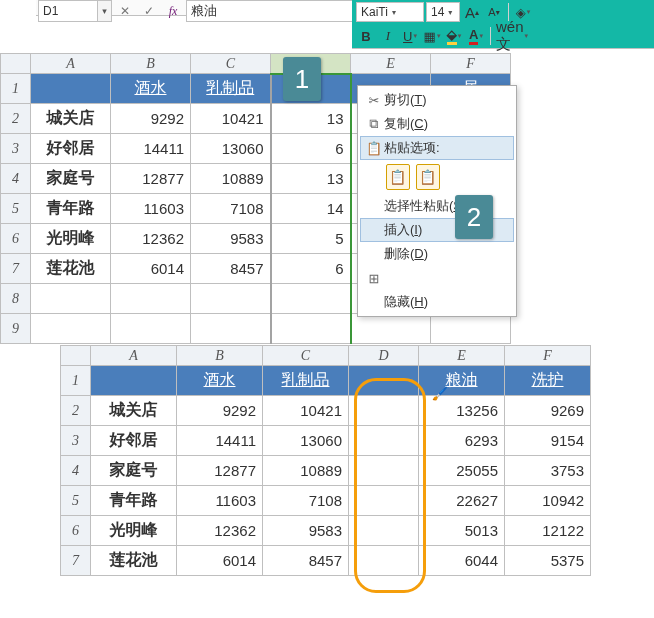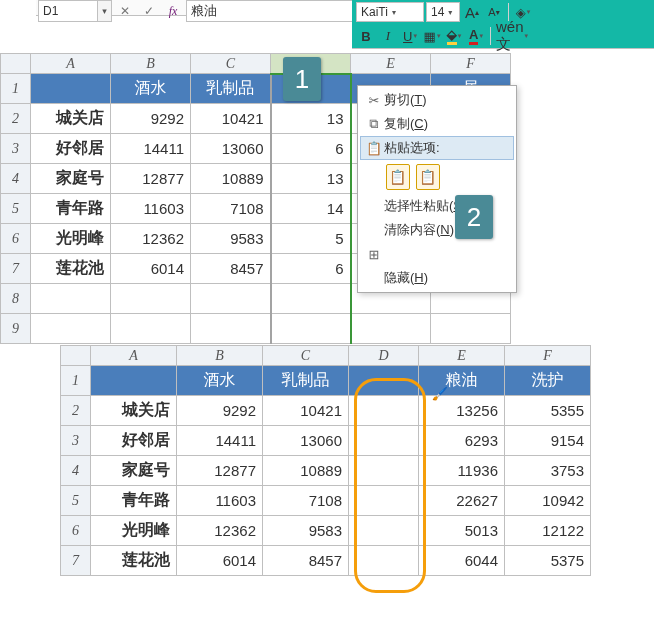--- a/index.html
+++ b/index.html
@@ -24,22 +24,22 @@
 
   
   .sheet1 { position: absolute; top: 53px; left: 0; }
   .sheet { border-collapse: collapse; }
   .row-hdr, .col-hdr, .corner { background: #eef2f6; border: 1px solid #bfbfbf; text-align: center; font-size: 14px; color: #555; }
   .corner { width: 30px; height: 20px; }
   .row-hdr { width: 30px; height: 30px; font-style: italic; font-family: "Times New Roman", serif; }
   .col-hdr { height: 20px; font-style: italic; font-family: "Times New Roman", serif; }
   .col-hdr.sel, .row-hdr.sel { background: #d4e4c4; }
   .cell { border: 1px solid #bfbfbf; height: 30px; padding: 0 6px; text-align: right; font-size: 15px; }
-  .hdr-blue { background: #4a7ebb; color: #fff; font-family: KaiTi, serif; text-align: center; font-size: 16px; border: 1px solid #bfbfbf; }
-  .store { font-family: KaiTi, serif; text-align: right; font-size: 16px; font-weight: bold; }
+  .hdr-blue { background: #4a7ebb; color: #fff; font-family: KaiTi, serif; text-align: center; font-size: 16px; border: 1px solid #bfbfbf; text-decoration: underline; }
+  .store { font-family: KaiTi, serif; text-align: center; font-size: 16px; font-weight: bold; }
   .sel-col { border-left: 2px solid #a3a3a3; border-right: 2px solid #3a9638; }
   .sel-col.top { border-top: 2px solid #3a9638; }
 
   
   .ctx-menu { position: absolute; top: 85px; left: 357px; width: 160px; background: #fff; border: 1px solid #ababab; box-shadow: 2px 2px 6px rgba(0,0,0,0.2); padding: 2px; font-size: 13px; }
   .ctx-item { display: flex; align-items: center; height: 24px; padding: 0 8px 0 4px; cursor: default; }
   .ctx-item.hover { background: #ddeaf4; border: 1px solid #a0c0e0; padding: 0 7px 0 3px; }
   .ctx-icon { width: 20px; display: inline-flex; justify-content: center; font-size: 13px; color: #666; }
   .ctx-sub { padding: 4px 0 4px 26px; display: flex; gap: 6px; }
   .paste-opt { width: 24px; height: 26px; border: 1px solid #d4a000; background: #fff6e0; border-radius: 2px; display: flex; align-items: center; justify-content: center; font-size: 14px; }
@@ -213,23 +213,27 @@
       <span>粘贴选项:</span>
     </div>
   <div class="ctx-sub">
     <div class="paste-opt">📋</div>
     <div class="paste-opt">📋</div>
   </div>
   <div class="ctx-item">
       <span class="ctx-icon"></span>
       <span><span>选择性粘贴</span>(<span class="hotkey">S</span>)...</span>
     </div>
-  <div class="ctx-item">
+  <div class="ctx-item hover">
       <span class="ctx-icon"></span>
-      <span><span>清除内容</span>(<span class="hotkey">N</span>)</span>
+      <span><span>插入</span>(<span class="hotkey">I</span>)</span>
+    </div>
+  <div class="ctx-item">
+      <span class="ctx-icon"></span>
+      <span><span>删除</span>(<span class="hotkey">D</span>)</span>
     </div>
   <div class="ctx-item">
       <span class="ctx-icon">⊞</span>
     </div>
   <div class="ctx-item">
       <span class="ctx-icon"></span>
       <span><span>隐藏</span>(<span class="hotkey">H</span>)</span>
     </div>
 </div>
 
@@ -256,38 +260,38 @@
     <td class="hdr-blue">粮油</td>
     <td class="hdr-blue">洗护</td>
   </tr>
   <tr>
         <td class="row-hdr">2</td>
         <td class="cell store">城关店</td>
         <td class="cell">9292</td>
         <td class="cell">10421</td>
         <td class="cell"></td>
         <td class="cell">13256</td>
-        <td class="cell">5355</td>
+        <td class="cell">9269</td>
       </tr>
   <tr>
         <td class="row-hdr">3</td>
         <td class="cell store">好邻居</td>
         <td class="cell">14411</td>
         <td class="cell">13060</td>
         <td class="cell"></td>
         <td class="cell">6293</td>
         <td class="cell">9154</td>
       </tr>
   <tr>
         <td class="row-hdr">4</td>
         <td class="cell store">家庭号</td>
         <td class="cell">12877</td>
         <td class="cell">10889</td>
         <td class="cell"></td>
-        <td class="cell">11936</td>
+        <td class="cell">25055</td>
         <td class="cell">3753</td>
       </tr>
   <tr>
         <td class="row-hdr">5</td>
         <td class="cell store">青年路</td>
         <td class="cell">11603</td>
         <td class="cell">7108</td>
         <td class="cell"></td>
         <td class="cell">22627</td>
         <td class="cell">10942</td>

